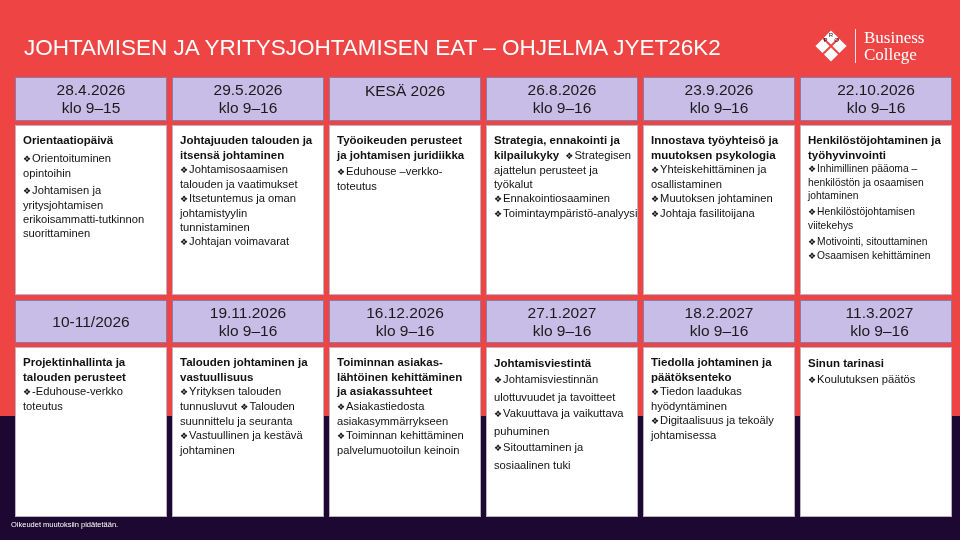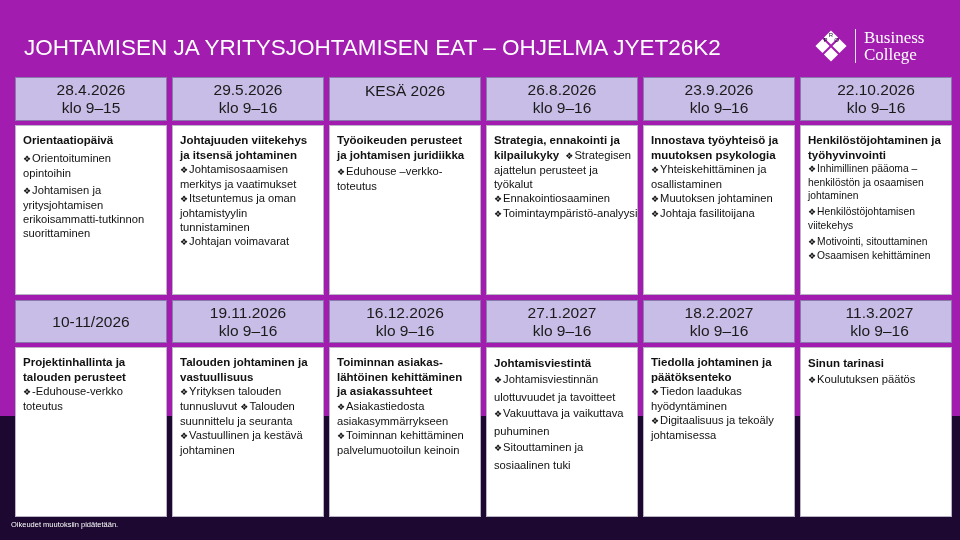--- a/index.html
+++ b/index.html
@@ -1,21 +1,21 @@
 <!DOCTYPE html>
 <html><head>
   <meta charset="utf-8">
   <style>
     * { box-sizing: border-box; margin: 0; padding: 0; }
     html, body {
       width: 960px; height: 540px; overflow: hidden;
       background: #1c0830;
       font-family: "Liberation Sans", sans-serif;
     }
-    .slide { position: relative; width: 960px; height: 416px; background: #a21caf; }
+    .slide { position: relative; width: 960px; height: 416px; background: #ef4444; }
     .title {
       position: absolute; left: 24px; top: 35px;
       color: #ffffff; font-size: 22.5px; letter-spacing: 0px;
       white-space: nowrap;
     }
     .logo { position: absolute; left: 815px; top: 26px; height: 40px; display: flex; align-items: center; }
     .logo-mark { width: 32px; height: 32px; position: relative; }
     .logo-divider { width: 1px; height: 34px; background: #e8e4ee; margin: 0 8px 0 8px; }
     .logo-text {
       color: #ffffff; font-family: "Liberation Serif", serif;
@@ -111,22 +111,22 @@
       <div>22.10.2026</div>
       <div>klo 9–16</div>
     </div>
 
     <div class="body">
       <div class="ttl" style="margin-bottom:3px;">Orientaatiopäivä</div>
       <span class="item bul">Orientoituminen opintoihin</span>
       <span class="item bul gap">Johtamisen ja yritysjohtamisen erikoisammatti-tutkinnon suorittaminen</span>
     </div>
     <div class="body">
-      <div class="ttl">Johtajuuden viitekehys ja itsensä johtaminen</div>
-      <span class="item bul">Johtamisosaamisen merkitys ja vaatimukset</span>
+      <div class="ttl">Johtajuuden talouden ja itsensä johtaminen</div>
+      <span class="item bul">Johtamisosaamisen talouden ja vaatimukset</span>
       <span class="item bul">Itsetuntemus ja oman johtamistyylin tunnistaminen</span>
       <span class="item bul">Johtajan voimavarat</span>
     </div>
     <div class="body">
       <div class="ttl" style="margin-bottom:2px;">Työoikeuden perusteet ja johtamisen juridiikka</div>
       <span class="item bul">Eduhouse –verkko-toteutus</span>
     </div>
     <div class="body" style="padding-right:0;">
       <span class="ttl inline">Strategia, ennakointi ja kilpailukyky</span>
       <span class="inline bul" style="margin-left:3px;">Strategisen ajattelun perusteet ja työkalut</span>

